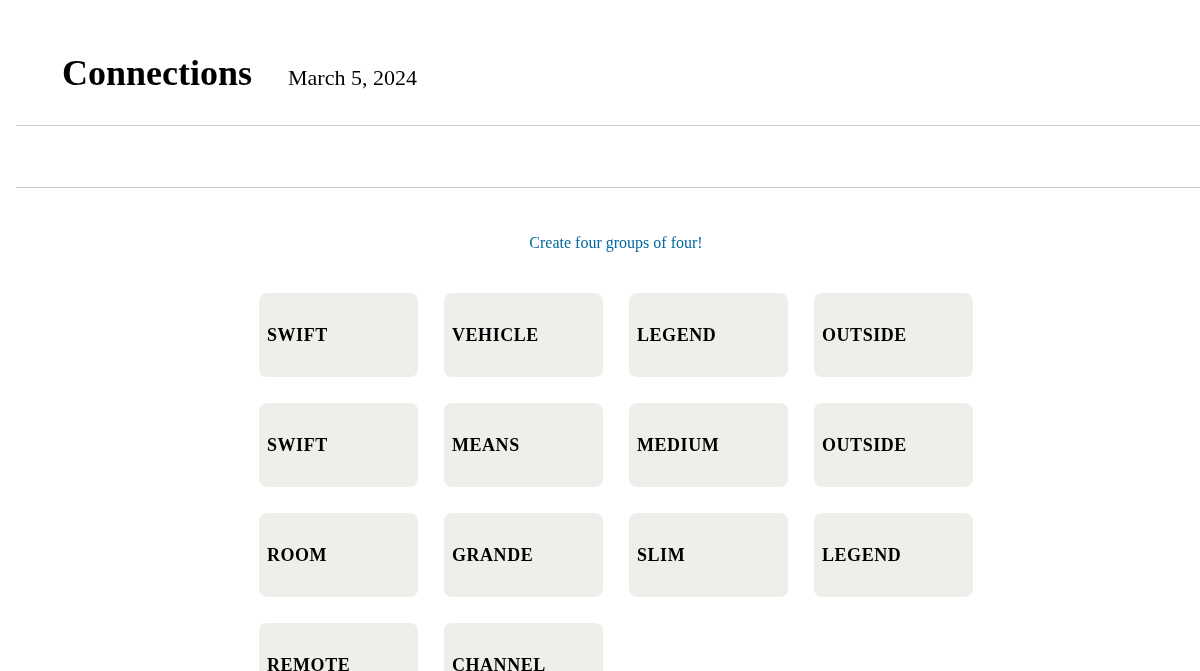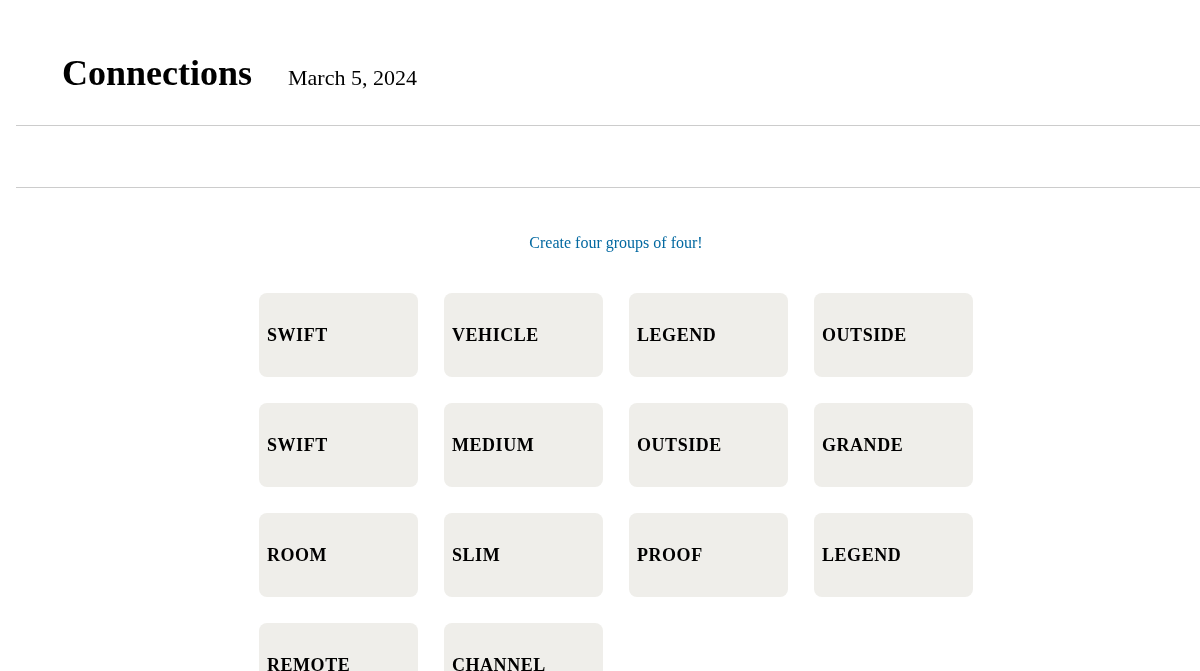--- a/index.html
+++ b/index.html
@@ -117,36 +117,36 @@
       <div class="tile">
         <span class="tile-label">LEGEND</span>
       </div>
       <div class="tile">
         <span class="tile-label">OUTSIDE</span>
       </div>
       <div class="tile">
         <span class="tile-label">SWIFT</span>
       </div>
       <div class="tile">
+        <span class="tile-label">MEANS</span>
+      </div>
+      <div class="tile">
         <span class="tile-label">MEDIUM</span>
       </div>
       <div class="tile">
         <span class="tile-label">OUTSIDE</span>
       </div>
       <div class="tile">
+        <span class="tile-label">ROOM</span>
+      </div>
+      <div class="tile">
         <span class="tile-label">GRANDE</span>
       </div>
       <div class="tile">
-        <span class="tile-label">ROOM</span>
-      </div>
-      <div class="tile">
         <span class="tile-label">SLIM</span>
-      </div>
-      <div class="tile">
-        <span class="tile-label">PROOF</span>
       </div>
       <div class="tile">
         <span class="tile-label">LEGEND</span>
       </div>
       <div class="tile">
         <span class="tile-label">REMOTE</span>
       </div>
       <div class="tile">
         <span class="tile-label">CHANNEL</span>
       </div>

